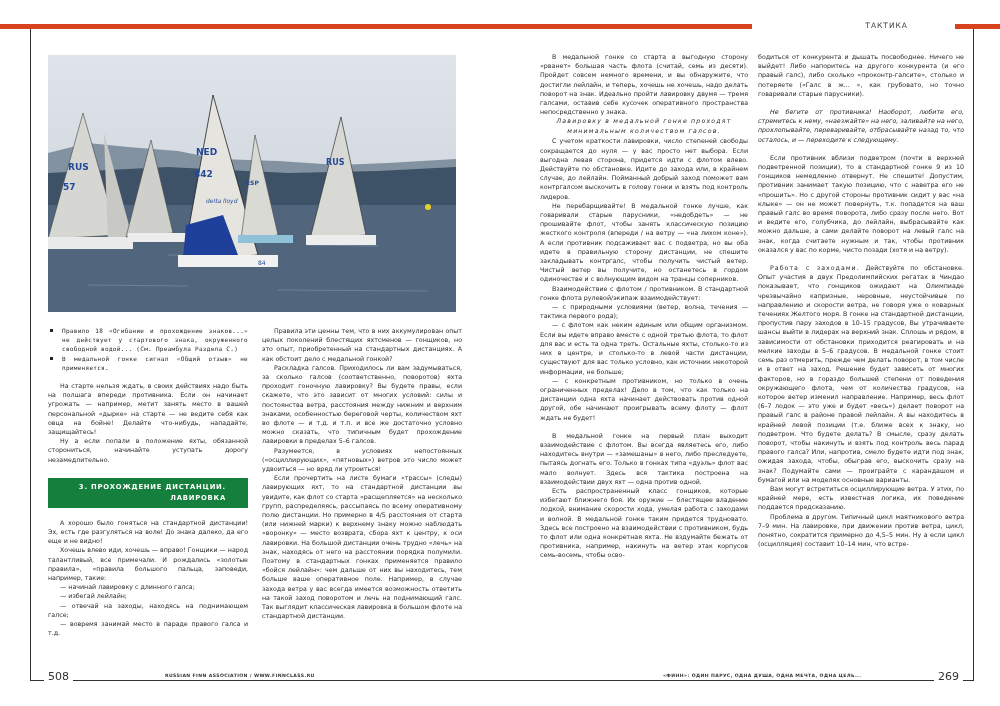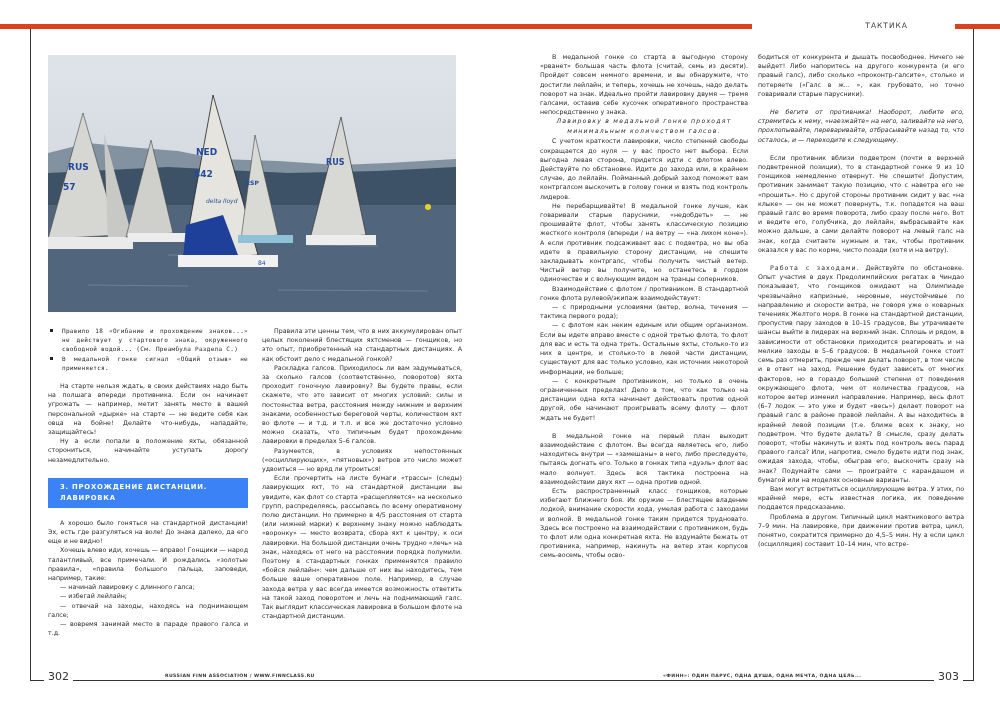--- a/index.html
+++ b/index.html
@@ -9,21 +9,21 @@
   .hline { position:absolute; height:1px; background:#333; }
   .section-title { position:absolute; top:21px; left:834px; width:74px; text-align:right; font-size:7.5px; letter-spacing:1px; color:#444; }
   .photo { position:absolute; left:48px; top:55px; width:408px; height:257px; overflow:hidden; background:linear-gradient(#dfe4ea 0%, #d2d8df 55%, #7d8b99 56%, #46586b 63%, #5a6d80 70%, #4f6479 100%); }
   .col { position:absolute; font-size:6.3px; line-height:9.2px; text-align:justify; color:#2a2a2a; }
   .col p { margin:0; text-indent:12px; }
   .col p.gap { margin-top:9px; }
   .col p.noind { text-indent:0; }
   .bullets { margin:0; padding:0 0 0 14px; list-style:none; font-family:"DejaVu Sans Mono", monospace; font-size:6px; letter-spacing:0.3px; line-height:9px; }
   .bullets li { position:relative; margin-bottom:1px; }
   .bullets li::before { content:""; position:absolute; left:-12px; top:3px; width:3px; height:3px; background:#222; }
-  .headbox { background:#3b82f6; color:#fff; font-weight:bold; font-size:6.8px; letter-spacing:0.8px; text-align:left; line-height:11px; padding:4px 12px; margin:14px 0 10px 0; }
+  .headbox { background:#15803d; color:#fff; font-weight:bold; font-size:6.8px; letter-spacing:0.8px; text-align:right; line-height:11px; padding:4px 22px; margin:14px 0 10px 0; }
   .pull { text-align:center; font-style:italic; letter-spacing:1.2px; font-size:6.2px; line-height:10px; margin:12px 0 14px 0; text-indent:0 !important; }
   .ital { font-style:italic; }
   .spaced { letter-spacing:1px; }
   .footer-num { position:absolute; top:670px; font-size:11px; color:#333; background:#fff; padding:0 4px; }
   .footer-txt { position:absolute; top:673px; font-size:4.6px; letter-spacing:0.4px; color:#333; background:#fff; padding:0 5px; white-space:nowrap; font-weight:bold; }
 </style>
 </head>
 <body>
 
 <div class="redbar" style="left:0; width:752px;"></div>
@@ -119,16 +119,16 @@
 
 <div class="col" style="left:758px; top:52px; width:206px;">
   <p class="noind">бодиться от конкурента и дышать посвободнее. Ничего не выйдет! Либо напоритесь на другого конкурента (и его правый галс), либо сколько «проконтр-галсите», столько и потеряете («Галс в ж... », как грубовато, но точно говаривали старые парусники).</p>
   <p class="gap ital">Не бегите от противника! Наоборот, любите его, стремитесь к нему, «наезжайте» на него, заливайте на него, прохлопывайте, переваривайте, отбрасывайте назад то, что осталось, и — переходите к следующему.</p>
   <p class="gap">Если противник вблизи подветром (почти в верхней подветренной позиции), то в стандартной гонке 9 из 10 гонщиков немедленно отвернут. Не спешите! Допустим, противник занимает такую позицию, что с наветра его не «прошить». Но с другой стороны противник сидит у вас «на клыке» — он не может повернуть, т.к. попадется на ваш правый галс во время поворота, либо сразу после него. Вот и ведите его, голубчика, до лейлайн, выбрасывайте как можно дальше, а сами делайте поворот на левый галс на знак, когда считаете нужным и так, чтобы противник оказался у вас по корме, чисто позади (хотя и на ветру).</p>
   <p class="gap"><span class="spaced">Работа с заходами.</span> <span>Действуйте по обстановке. Опыт участия в двух Предолимпийских регатах в Чиндао показывает, что гонщиков ожидают на Олимпиаде чрезвычайно капризные, неровные, неустойчивые по направлению и скорости ветра, не говоря уже о коварных течениях Желтого моря. В гонке на стандартной дистанции, пропустив пару заходов в 10–15 градусов, Вы утрачиваете шансы выйти в лидерах на верхний знак. Сплошь и рядом, в зависимости от обстановки приходится реагировать и на мелкие заходы в 5–6 градусов. В медальной гонке стоит семь раз отмерить, прежде чем делать поворот, в том числе и в ответ на заход. Решение будет зависеть от многих факторов, но в гораздо большей степени от поведения окружающего флота, чем от количества градусов, на которое ветер изменил направление. Например, весь флот (6–7 лодок — это уже и будет «весь») делает поворот на правый галс в районе правой лейлайн. А вы находитесь в крайней левой позиции (т.е. ближе всех к знаку, но подветром. Что будете делать? В смысле, сразу делать поворот, чтобы накинуть и взять под контроль весь парад правого галса? Или, напротив, смело будете идти под знак, ожидая захода, чтобы, обыграв его, выскочить сразу на знак? Подумайте сами — проиграйте с карандашом и бумагой или на моделях основные варианты.</span></p>
   <p>Вам могут встретиться осциллирующие ветра. У этих, по крайней мере, есть известная логика, их поведение поддается предсказанию.</p>
   <p>Проблема в другом. Типичный цикл маятникового ветра 7–9 мин. На лавировке, при движении против ветра, цикл, понятно, сократится примерно до 4,5–5 мин. Ну а если цикл (осцилляция) составит 10–14 мин, что встре-</p>
 </div>
 
-<div class="footer-num" style="left:44px;">302</div>
+<div class="footer-num" style="left:44px;">508</div>
 <div class="footer-txt" style="left:160px;">RUSSIAN FINN ASSOCIATION / WWW.FINNCLASS.RU</div>
 <div class="footer-txt" style="left:658px;">«ФИНН»: ОДИН ПАРУС, ОДНА ДУША, ОДНА МЕЧТА, ОДНА ЦЕЛЬ...</div>
-<div class="footer-num" style="left:934px;">303</div>
+<div class="footer-num" style="left:934px;">269</div>
 
 </body></html>

